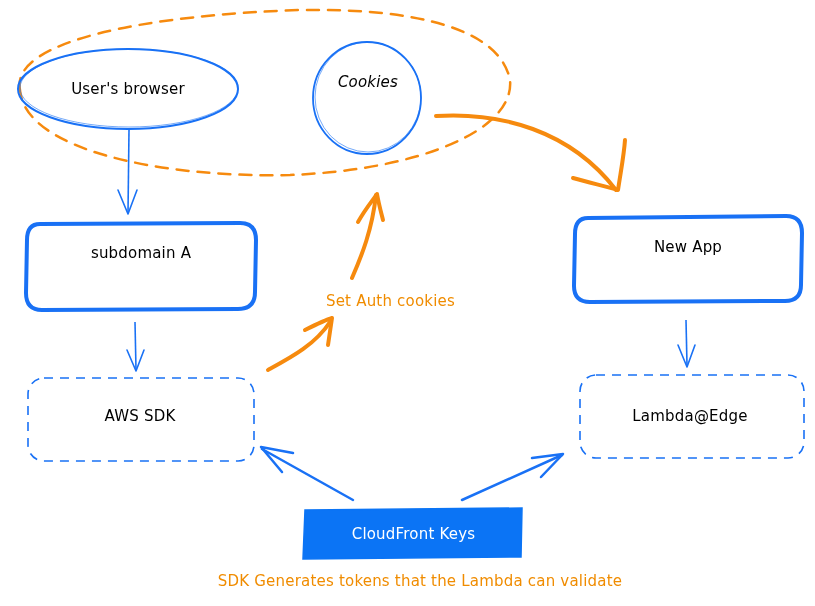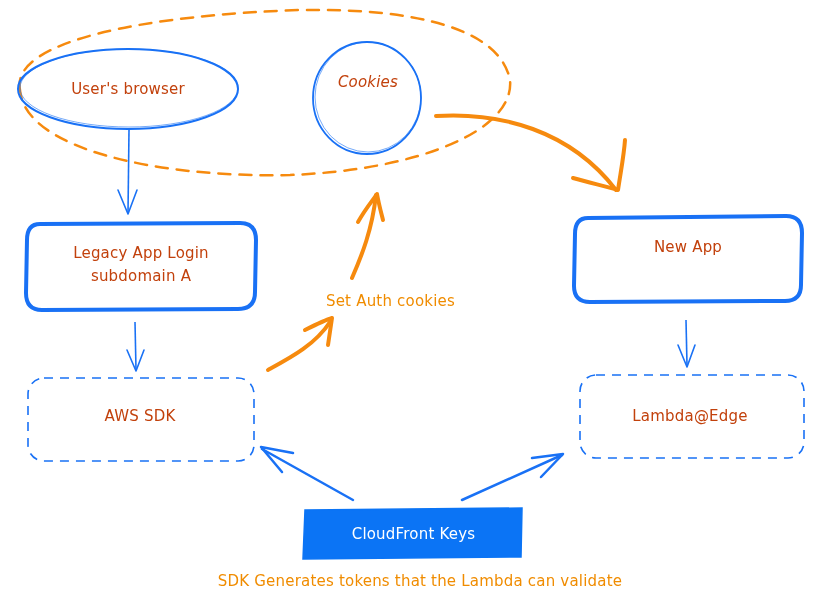--- a/index.html
+++ b/index.html
@@ -23,21 +23,21 @@
     }
     .lbl {
       position: absolute;
       font-family: "DejaVu Sans", sans-serif;
       font-size: 15px;
       line-height: 23px;
       text-align: center;
       white-space: nowrap;
       letter-spacing: 0.2px;
     }
-    .blue { color: #c2410c; }
+    .blue { color: #000000; }
     .orange { color: #f08c00; }
     .white { color: #ffffff; }
   </style>
 </head>
 <body>
 
 <svg id="canvas" viewBox="0 0 815 606" xmlns="http://www.w3.org/2000/svg">
 
   <g>
     <path d="M 20 90 C 10 40, 150 15, 300 10 C 420 8, 500 30, 510 80 C 515 130, 420 170, 290 175 C 160 178, 25 150, 20 90 Z" fill="none" stroke="#f68a0e" stroke-width="2.5" stroke-dasharray="12 9" stroke-linecap="round"></path>
@@ -115,21 +115,20 @@
 </svg>
 
 <div class="lbl blue" style="left:28px; top:78px; width:200px;">User's browser</div>
 
 <div class="lbl blue" style="left:318px; top:71px; width:100px;font-style:italic;">Cookies</div>
 
 <div class="lbl orange" style="left:545px; top:65px; width:200px; text-align:left;">
 </div>
 
 <div class="lbl blue" style="left:28px; top:242px; width:226px;">
-  <div>Legacy App Login</div>
   <div>subdomain A</div>
 </div>
 
 <div class="lbl orange" style="left:275px; top:290px; width:180px; text-align:right;">Set Auth cookies</div>
 
 <div class="lbl blue" style="left:575px; top:236px; width:226px;">
   <div>New App</div>
 </div>
 
 <div class="lbl blue" style="left:40px; top:405px; width:200px;">AWS SDK</div>

